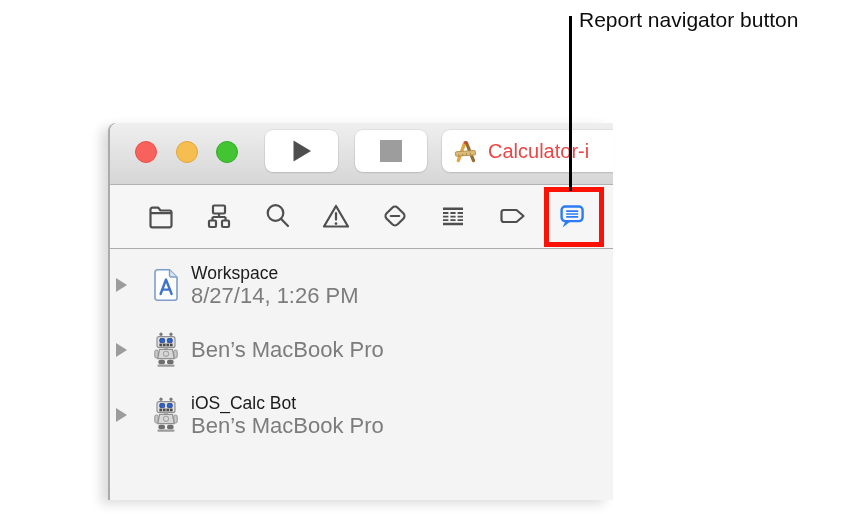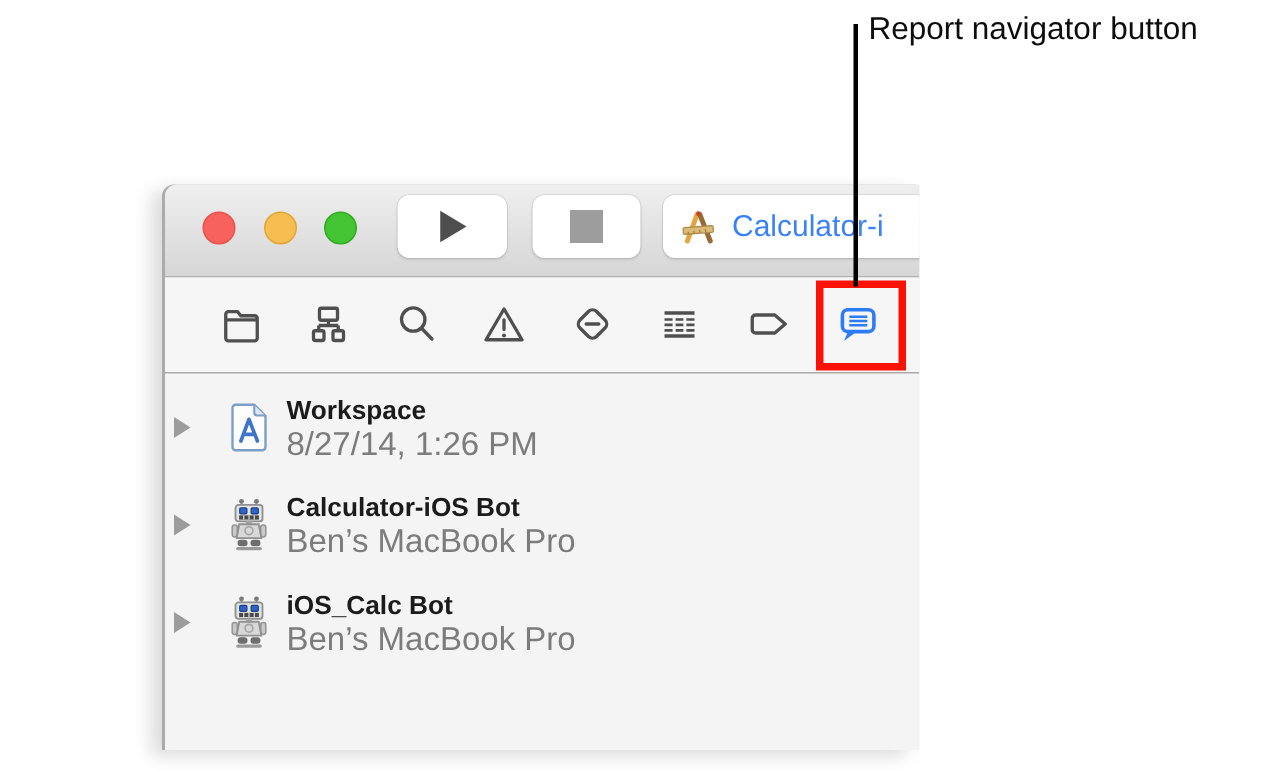--- a/index.html
+++ b/index.html
@@ -21,39 +21,39 @@
   .light{position:absolute;top:18px;width:22px;height:22px;border-radius:50%;box-sizing:border-box;}
   .light.red{left:25px;background:#f7625c;border:1px solid #ee4f46;}
   .light.yellow{left:66px;background:#f6be50;border:1px solid #e2a635;}
   .light.green{left:106px;background:#43c432;border:1px solid #31ab22;}
   .tb-btn{position:absolute;top:7px;height:42px;background:#ffffff;border-radius:8px;
     box-shadow:0 0 0 0.5px rgba(0,0,0,0.10),0 1px 2px rgba(0,0,0,0.10);
     display:flex;align-items:center;justify-content:center;}
   .tb-btn.run{left:155px;width:73px;}
   .tb-btn.stop{left:245px;width:72px;}
   .tb-btn.scheme{left:332px;width:300px;justify-content:flex-start;padding-left:10px;box-sizing:border-box;}
-  .scheme-text{font-size:20px;color:#3b82f6;margin-left:9px;white-space:nowrap;text-align:center;}
+  .scheme-text{font-size:20px;color:#ef4444;margin-left:9px;white-space:nowrap;text-align:center;}
   .stop-square{width:22px;height:22px;background:#9d9d9d;}
   
   .navbar{position:relative;height:63px;background:#f6f6f7;border-bottom:1px solid #ababab;}
   .nav-icon{position:absolute;top:15px;width:32px;height:32px;cursor:default;}
   
   .filterbar{position:relative;height:48px;background:#f5f5f6;border-bottom:1px solid #cbcbcb;}
   .pill{position:absolute;left:4px;top:9px;width:124px;height:31px;border-radius:5px;
     background:#3b80f6;color:#fff;font-size:18px;display:flex;align-items:center;justify-content:center;}
   .bytime{position:absolute;left:150px;top:9px;height:31px;line-height:31px;
     font-size:19px;color:#2e2e2e;padding:0 8px;}
   
   .list{position:relative;padding-top:3px;}
   .row{display:flex;align-items:center;height:65px;padding-left:3px;box-sizing:border-box;}
   .disclosure{width:0;height:0;border-left:11px solid #9c9c9c;border-top:7px solid transparent;
     border-bottom:7px solid transparent;margin-left:3px;flex:0 0 auto;}
   .row-icon{width:36px;margin-left:21px;display:flex;justify-content:center;flex:0 0 auto;}
   .row-text{margin-left:7px;}
-  .row-title{font-size:17.5px;font-weight:bold;color:#1b1b1b;line-height:23px;white-space:nowrap;}
+  .row-title{font-size:17.5px;font-weight:normal;color:#1b1b1b;line-height:23px;white-space:nowrap;}
   .row-sub{font-size:22px;color:#7c7c7c;line-height:22px;white-space:nowrap;}
   svg{display:block;}
 </style>
 </head>
 <body>
 
 <div id="canvas">
 
   <div class="callout-label">Report navigator button</div>
   <div class="callout-line"></div>
@@ -183,21 +183,20 @@
             <rect x="3.8" y="18" width="3.4" height="8" rx="1.6" fill="#c9c9c9" stroke="#939393" stroke-width="1"></rect>
             <rect x="22.8" y="18" width="3.4" height="8" rx="1.6" fill="#c9c9c9" stroke="#939393" stroke-width="1"></rect>
             <path d="M8.5 17.5 h13 l1.7 9.2 H6.8 Z" fill="#d8d8d8" stroke="#909090" stroke-width="1.2"></path>
             <circle cx="15" cy="21.8" r="2.6" fill="none" stroke="#a5a5a5" stroke-width="1.1"></circle>
             <rect x="7.4" y="27.8" width="6.6" height="4.4" rx="2" fill="#6e6e6e"></rect>
             <rect x="16" y="27.8" width="6.6" height="4.4" rx="2" fill="#6e6e6e"></rect>
             <rect x="6.4" y="32.6" width="17.2" height="2.2" rx="1.1" fill="#9a9a9a"></rect>
           </svg>
         </div>
         <div class="row-text">
-          <div class="row-title">Calculator-iOS Bot</div>
           <div class="row-sub">Ben’s MacBook Pro</div>
         </div>
       </div>
 
       <div class="row">
         <div class="disclosure"></div>
         <div class="row-icon">
           <svg width="30" height="36" viewBox="0 0 30 36">
             <line x1="10" y1="2.5" x2="10" y2="5" stroke="#8b8b8b" stroke-width="1.2"></line>
             <line x1="20" y1="2.5" x2="20" y2="5" stroke="#8b8b8b" stroke-width="1.2"></line>

